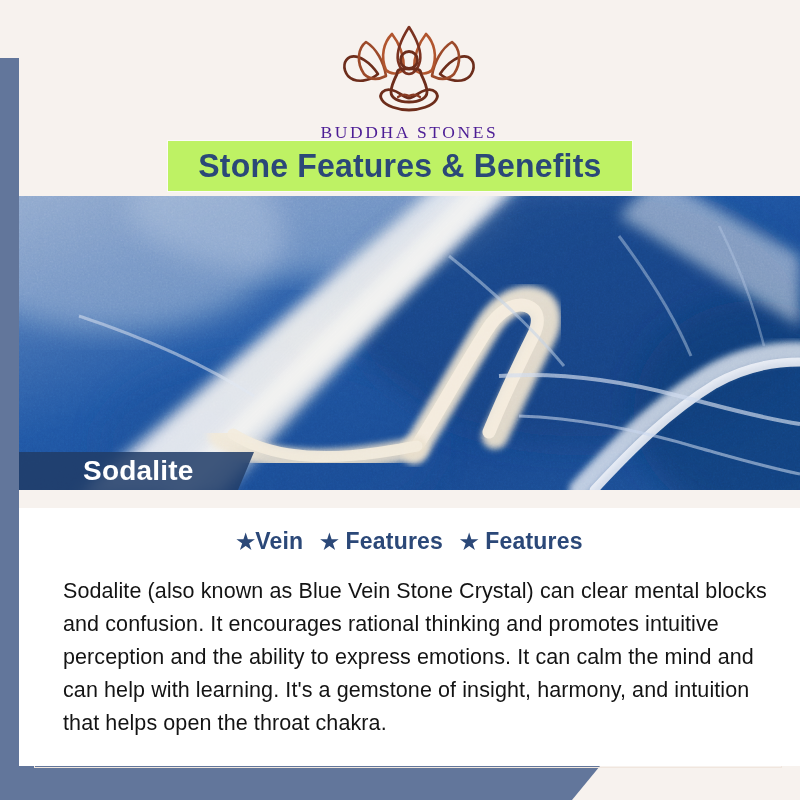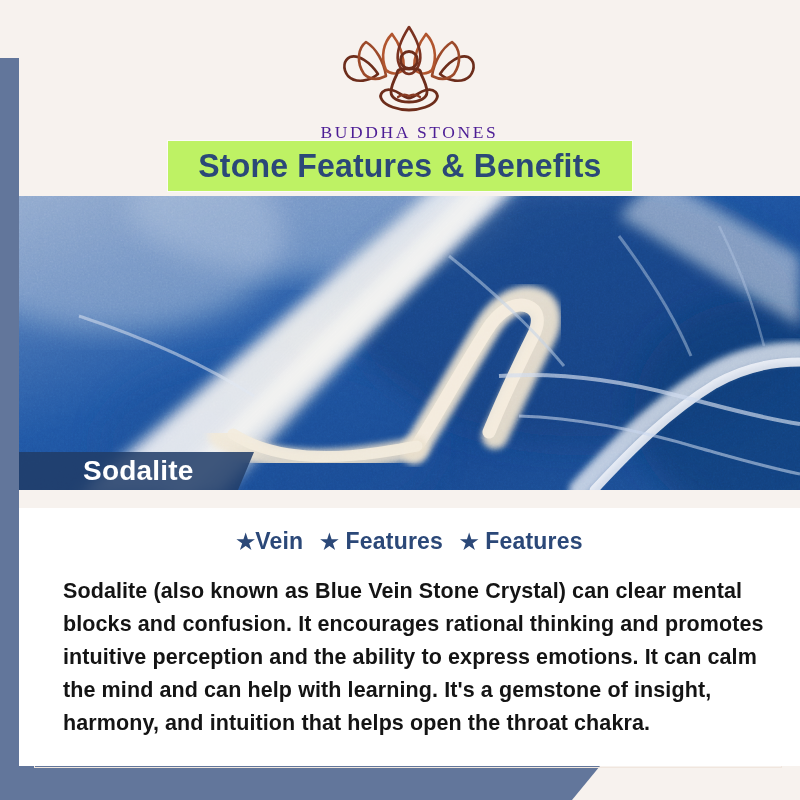--- a/index.html
+++ b/index.html
@@ -173,21 +173,21 @@
   .keywords .kw-sep { margin: 0 5px; }
   .keywords .kw-star { font-size: 21px; }
 
   .body-text {
     margin: 20px 0 0 24px;
     width: 712px;
     font-family: "Liberation Sans Narrow", "Liberation Sans", sans-serif;
     font-size: 21.5px;
     line-height: 33px;
     color: #141414;
-    font-weight: 700;
+    font-weight: 400;
     text-align: left;
     letter-spacing: 0.1px;
   }
 </style>
 </head>
 <body>
 
 <div class="frame-top-band"></div>
 <div class="frame-left-band"></div>
 <div class="frame-bottom-band"></div>

